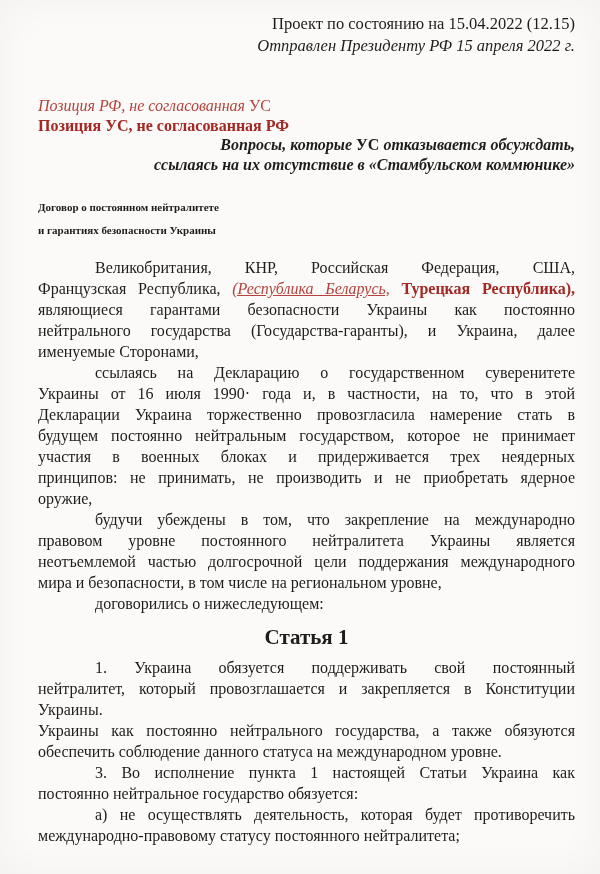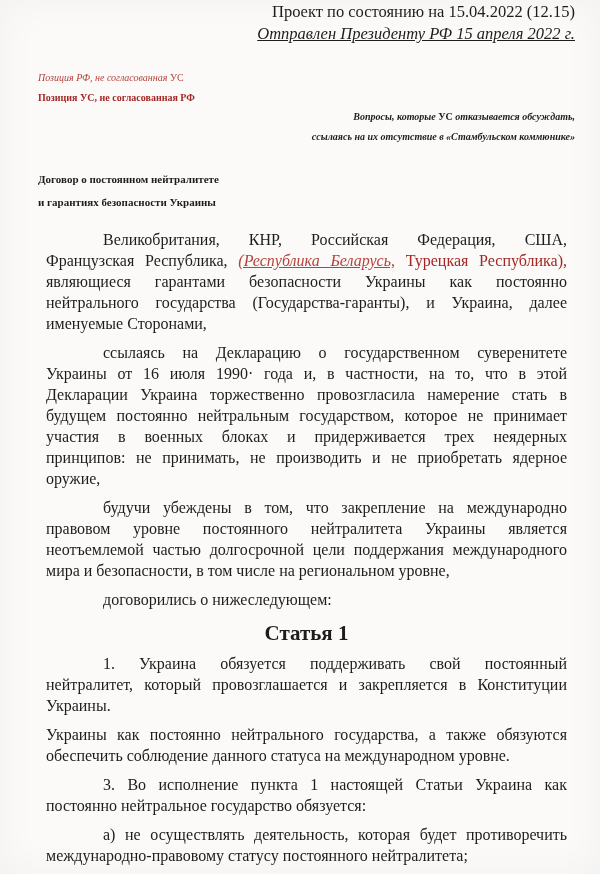--- a/index.html
+++ b/index.html
@@ -1,44 +1,44 @@
 <!DOCTYPE html>
 <html lang="ru" style="--red-light: #b5423c; --red-dark: #a32824; --text: #1d1d1d; --page-bg: #fbfaf8;"><head>
 <meta charset="utf-8">
 <style>
   html,body{margin:0;padding:0;background:#eee;}
   .page{
     width:600px;height:874px;box-sizing:border-box;
-    padding:1px 25px 0 38px;
+    padding:13px 25px 0 38px;
     background:var(--page-bg,#fbfaf8);
     font-family:"Liberation Serif","DejaVu Serif",serif;
     color:var(--text,#1d1d1d);
     overflow:hidden;position:relative;
     box-shadow:inset 0 0 40px rgba(0,0,0,0.04);
   }
   
   .header-block{text-align:right;font-size:16.5px;line-height:22px;}
-  .sent-line{font-style:italic;text-decoration:underline;}
+  .sent-line{font-style:italic;}
   
-  .legend{margin-top:23px;font-size:10px;line-height:19.5px;}
+  .legend{margin-top:39px;font-size:16px;line-height:19.5px;}
   .legend-rf{color:var(--red-light,#b5423c);font-style:italic;}
   .legend-us{color:var(--red-dark,#a32824);font-weight:700;}
   .legend-q{font-weight:700;font-style:italic;text-align:right;}
   .upright{font-style:normal;}
   
   .doc-title{margin-top:22px;font-weight:700;font-size:11px;line-height:23px;}
   
   .content{margin-top:15px;font-size:16px;line-height:21px;}
-  .para{margin:8px;}
+  .para{margin:0;}
   .line{text-align:justify;text-align-last:justify;text-justify:inter-word;}
   .line.last{text-align-last:left;}
   .line.indent{text-indent:57px;}
   .article-heading{font-weight:700;text-align:center;font-size:21px;line-height:21px;margin:13px 0 9px;}
   .red-italic{color:var(--red-light,#b5423c);font-style:italic;text-decoration:underline;}
-  .red-bold{color:var(--red-dark,#a32824);font-weight:400;}
+  .red-bold{color:var(--red-dark,#a32824);font-weight:700;}
 </style>
 </head>
 <body>
 
 <div class="page">
 
   <div class="header-block">
     <div>Проект по состоянию на 15.04.2022 (12.15)</div>
     <div class="sent-line">Отправлен Президенту РФ 15 апреля 2022 г.</div>
   </div>

